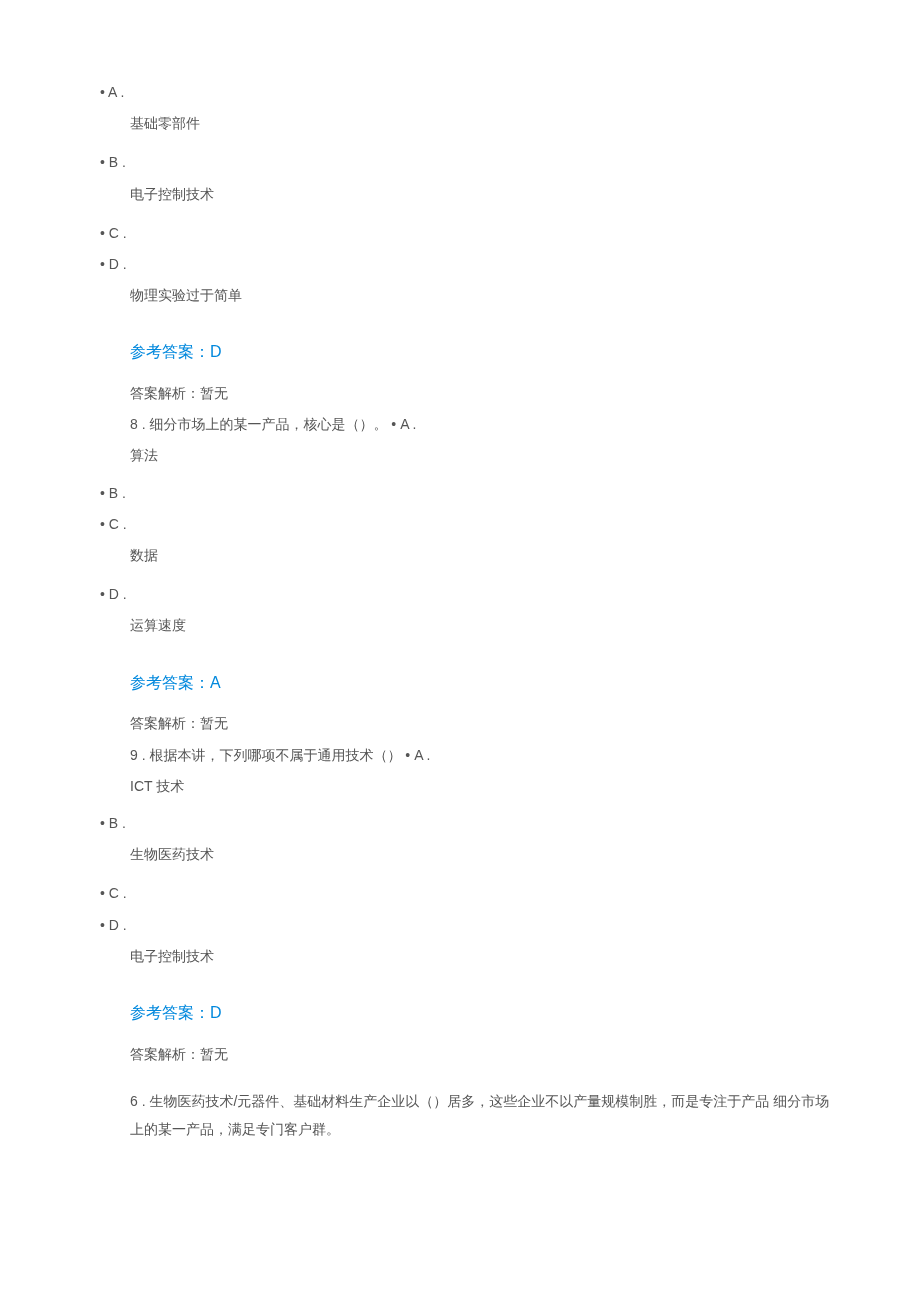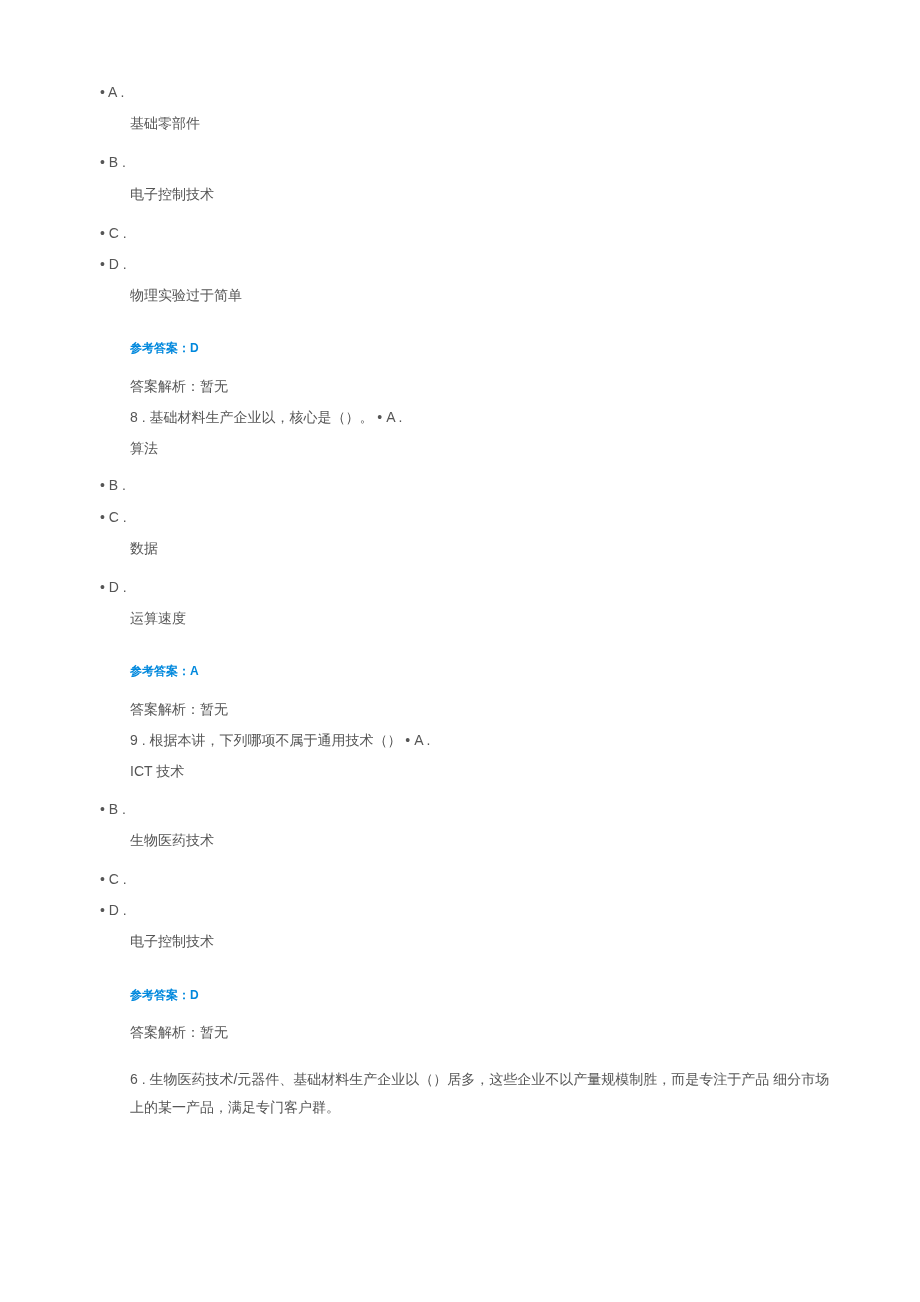--- a/index.html
+++ b/index.html
@@ -22,22 +22,22 @@
     .option-text {
       padding-left: 30px;
       margin-bottom: 14px;
     }
     .answer-block {
       padding-left: 30px;
       margin-top: 30px;
     }
     .answer-title {
       color: #0088DD;
-      font-weight: bold;
-      font-size: 12px;
+      font-weight: normal;
+      font-size: 16px;
       margin-bottom: 14px;
     }
     .analysis {
       margin-bottom: 6px;
     }
     .question-text {
       margin-bottom: 6px;
     }
     .inline-option-text {
       margin-bottom: 12px;
@@ -57,21 +57,21 @@
   <div class="option-text">基础零部件</div>
   <div class="option-label">• B .</div>
   <div class="option-text">电子控制技术</div>
   <div class="option-label">• C .</div>
   <div class="option-label">• D .</div>
   <div class="option-text">物理实验过于简单</div>
 
   <div class="answer-block">
     <div class="answer-title">参考答案：D</div>
     <div class="analysis">答案解析：暂无</div>
-    <div class="question-text"><span>8  .</span><span>  基础材料生产企业以，核心是（）。  • A .</span></div>
+    <div class="question-text"><span>8  .</span><span>  细分市场上的某一产品，核心是（）。  • A .</span></div>
     <div class="inline-option-text">算法</div>
   </div>
 
   <div class="option-label spaced">• B .</div>
   <div class="option-label">• C .</div>
   <div class="option-text">数据</div>
   <div class="option-label">• D .</div>
   <div class="option-text">运算速度</div>
 
   <div class="answer-block">

